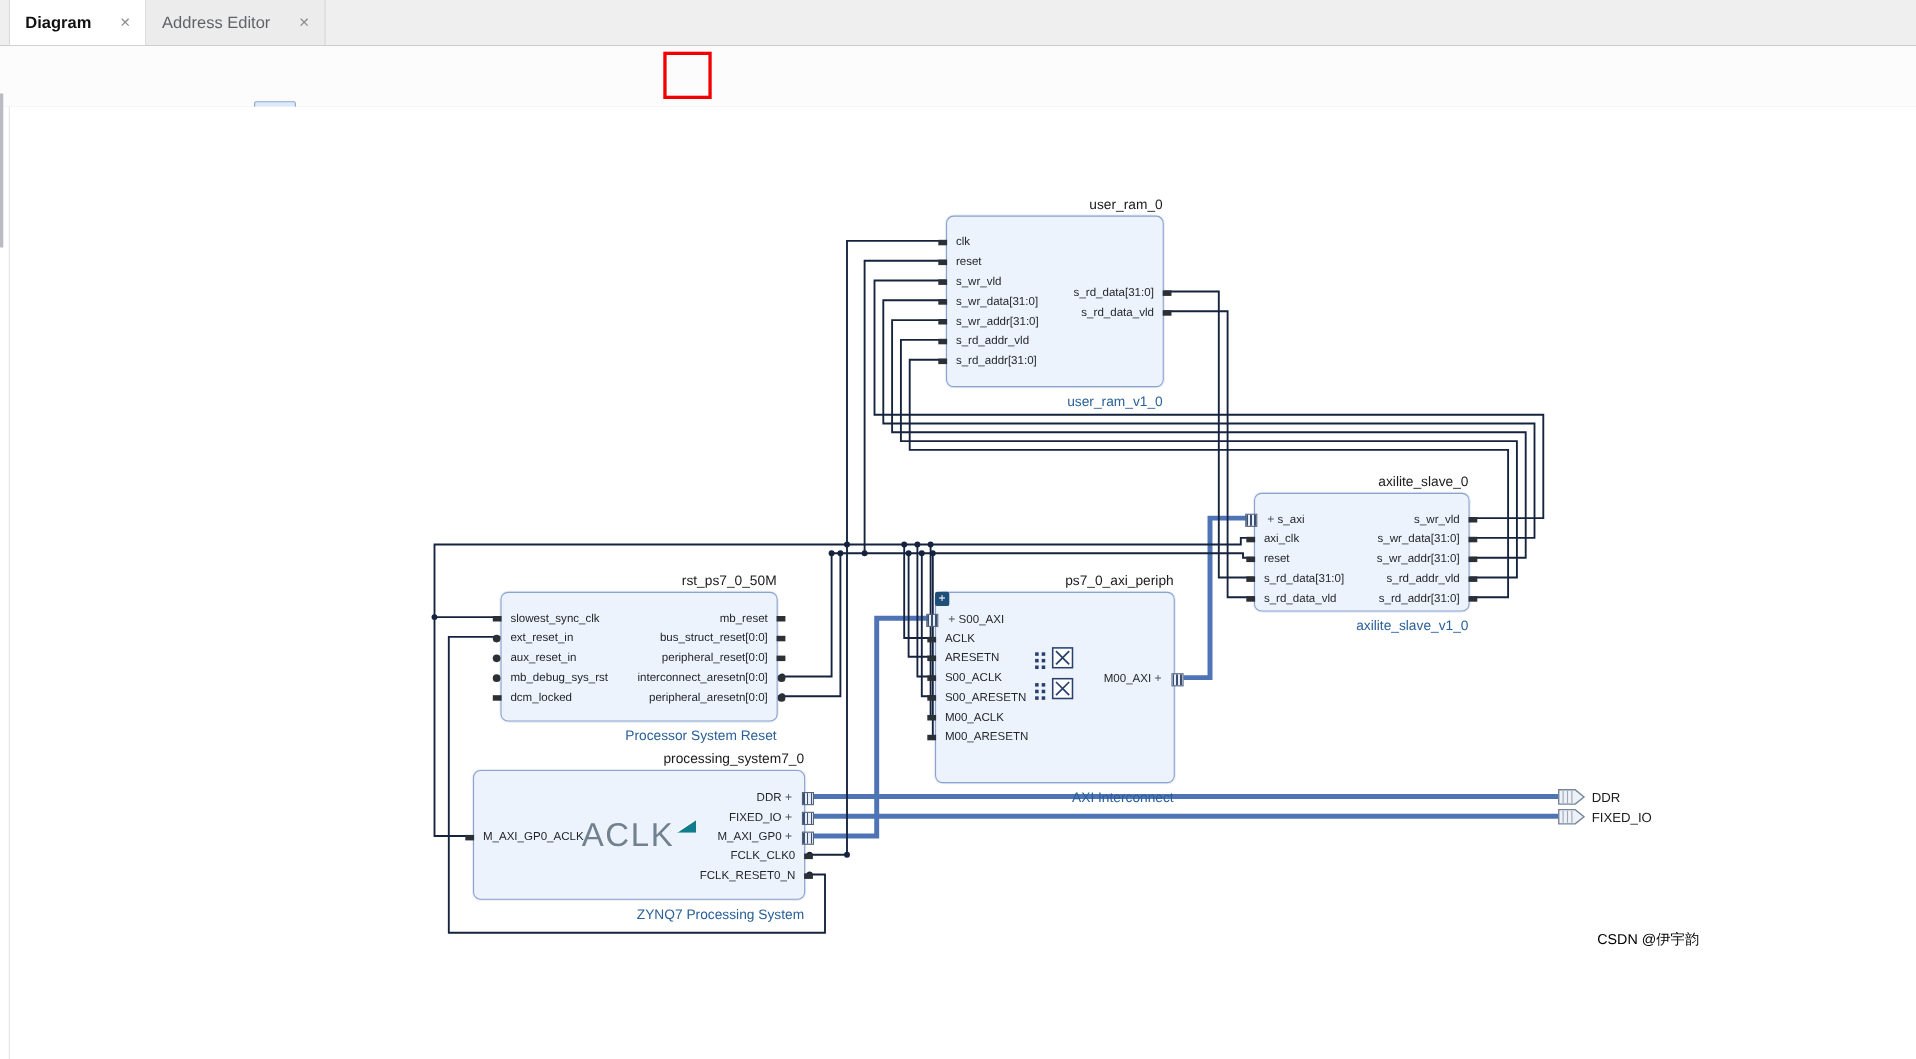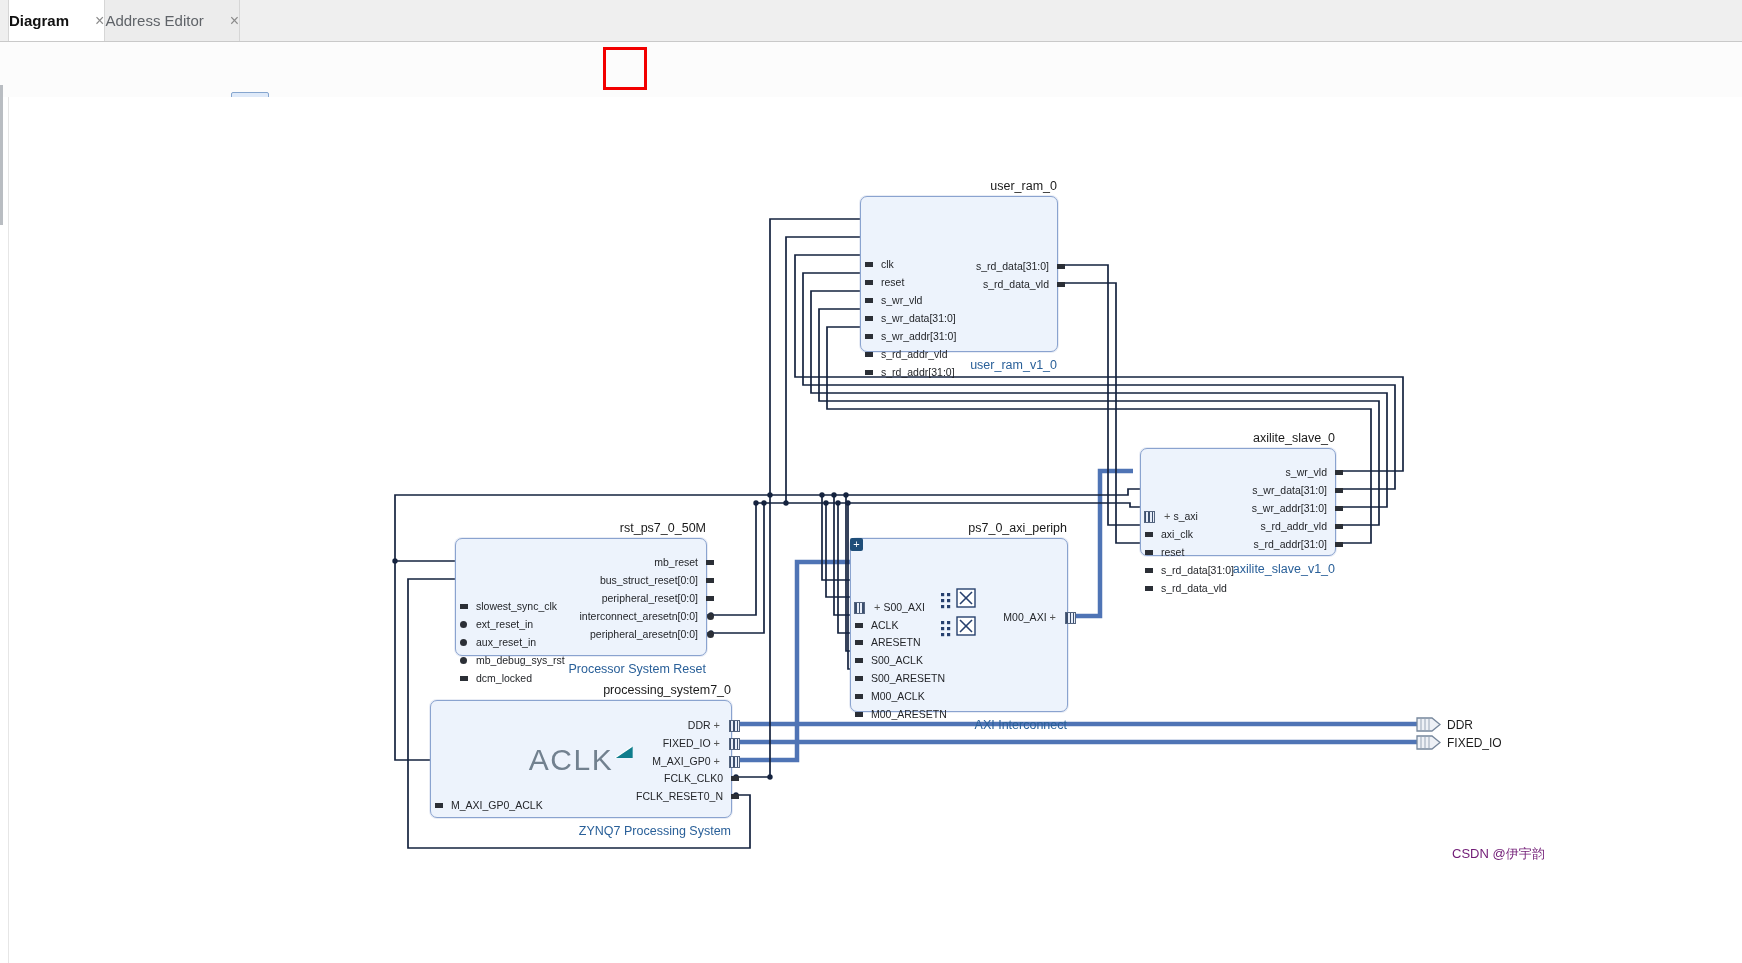--- a/index.html
+++ b/index.html
@@ -5,21 +5,21 @@
   html,body{margin:0;padding:0;width:1742px;height:963px;overflow:hidden;background:#fff;
     font-family:"Liberation Sans", sans-serif;}
   :root{
     --accent-blue:#2a5188; --bus-wire:#4f74b5; --signal-wire:#15233f; --annotation-red:#f20000;
     --block-fill:#edf3fc; --block-border:#8aa3cf; --link-blue:#2a6099; --disabled-icon:#9aa5b4;
     --green-icon:#2f8f4e;
   }
   
   .tabbar{position:absolute;left:0;top:0;width:100%;height:42px;background:#efefef;
     border-bottom:1px solid #c9c9c9;display:flex;align-items:stretch;padding-left:8px;box-sizing:border-box;}
-  .tab{display:flex;align-items:center;padding:0 0;font-size:15px;color:#5f6368;
+  .tab{display:flex;align-items:center;padding:0 14px;font-size:15px;color:#5f6368;
     border-right:1px solid #d6d6d6;background:#ececec;cursor:default;}
   .tab.active{background:#ffffff;color:#111;font-weight:bold;border-left:1px solid #d6d6d6;}
   .tab-close{margin-left:26px;color:#8a8a8a;font-size:16px;font-weight:normal;}
   
   .toolbar{position:absolute;left:0;top:42px;width:100%;height:55px;background:#fcfcfc;
     border-bottom:1px solid #d9d9d9;}
   .tbtn{position:absolute;top:50px;width:38px;height:38px;display:flex;align-items:center;
     justify-content:center;background:transparent;border:none;padding:0;cursor:pointer;}
   .tbtn.active{background:#dfeaf9;border:1px solid #86a6cf;border-radius:2px;}
   .c-nav{color:var(--accent-blue);} .c-dis{color:var(--disabled-icon);}
@@ -36,39 +36,39 @@
   .panel-edge{position:absolute;left:8px;top:97px;bottom:0;width:1px;background:#e6e6e6;}
   .panel-grip{position:absolute;left:0;top:85px;width:3px;height:140px;background:#b9bdc2;}
   
   .block{position:absolute;background:var(--block-fill);border:1px solid var(--block-border);
     border-radius:7px;box-shadow:0 0 0 1px rgba(150,170,210,.22);z-index:2;box-sizing:border-box;}
   .btitle{position:absolute;left:0;right:0;top:-18px;text-align:right;font-size:12.5px;
     color:#1a1a1a;white-space:nowrap;}
   .bsub{position:absolute;left:0;right:0;bottom:-21px;text-align:right;font-size:12.5px;
     color:var(--link-blue);white-space:nowrap;}
   .port{position:absolute;height:18px;line-height:18px;font-size:10.5px;color:#24262a;white-space:nowrap;}
-  .port.l{left:20px;margin-top:44px;} .port.r{right:8px;text-align:right;}
+  .port.l{left:8px;} .port.r{right:8px;text-align:right;}
   .pm{position:absolute;}
   .port.l .pm{left:-16px;} .port.r .pm{right:-16px;}
   .pm.sq{width:8px;height:5px;top:6.5px;background:#2b2f36;}
   .pm.ci{width:7px;height:7px;top:5.5px;border-radius:50%;background:#2b2f36;}
   .pm.pi{width:9px;height:10px;top:4px;border:1px solid #55657f;
     background:repeating-linear-gradient(90deg,#3c4f6e 0 1.5px,#e8eef9 1.5px 3.5px);}
   .port.l .pm.pi{left:-17px;} .port.r .pm.pi{right:-17px;}
   .plus{color:#555;margin:0 3px;font-size:11px;}
   .bexp{position:absolute;left:-1px;top:-1px;width:13px;height:13px;background:#1f4e79;color:#fff;
     font-size:11px;line-height:12px;text-align:center;border-radius:2px;z-index:3;}
   .xbar{position:absolute;}
   .zynq{position:absolute;left:50%;top:42px;transform:translateX(-50%);font-size:30px;
     letter-spacing:1.5px;color:#72818f;font-weight:500;white-space:nowrap;}
   .zynq svg{margin-left:2px;vertical-align:12px;}
   
   .extport{position:absolute;display:flex;align-items:center;z-index:2;}
   .extlbl{margin-left:6px;font-size:12px;color:#1d1d1d;}
-  .watermark{position:absolute;left:1452px;top:845px;font-size:13px;color:#701a75;z-index:2;}
+  .watermark{position:absolute;left:1452px;top:845px;font-size:13px;color:#000000;z-index:2;}
 </style>
 </head>
 <body>
 
 <div class="tabbar">
   <div class="tab active">
     <span>Diagram</span>
     <span class="tab-close">×</span>
   </div>
   <div class="tab">

